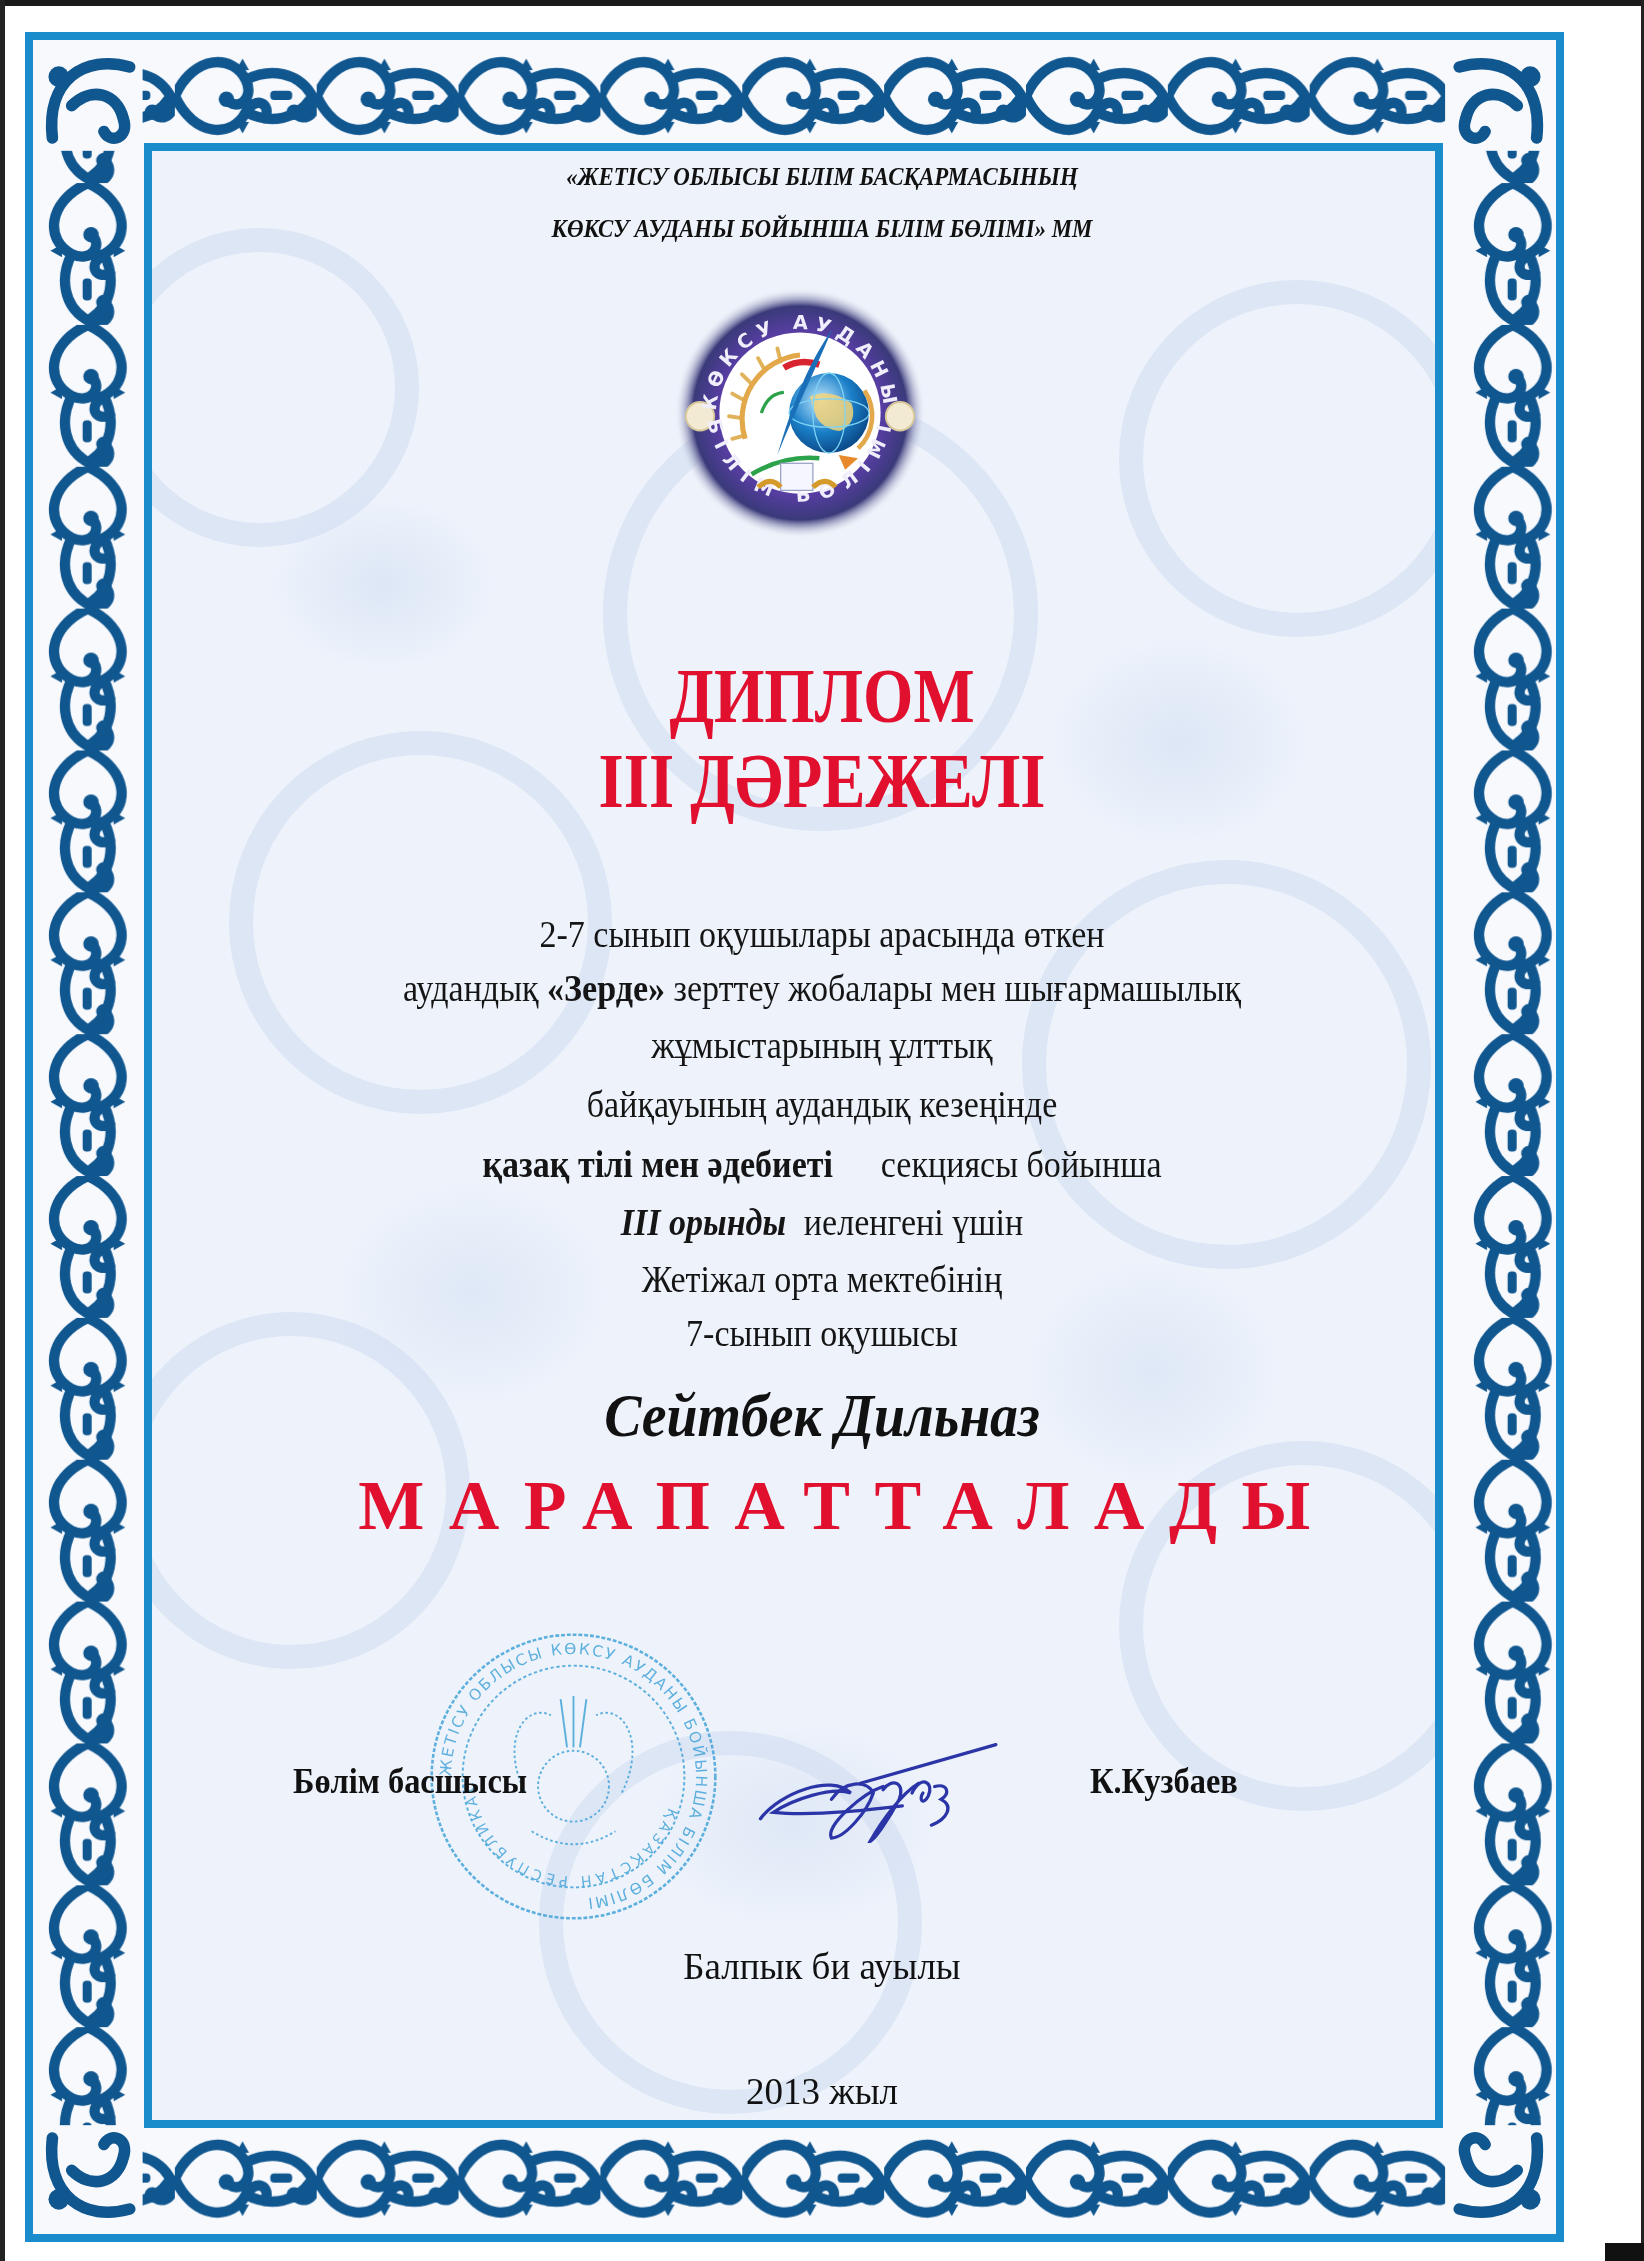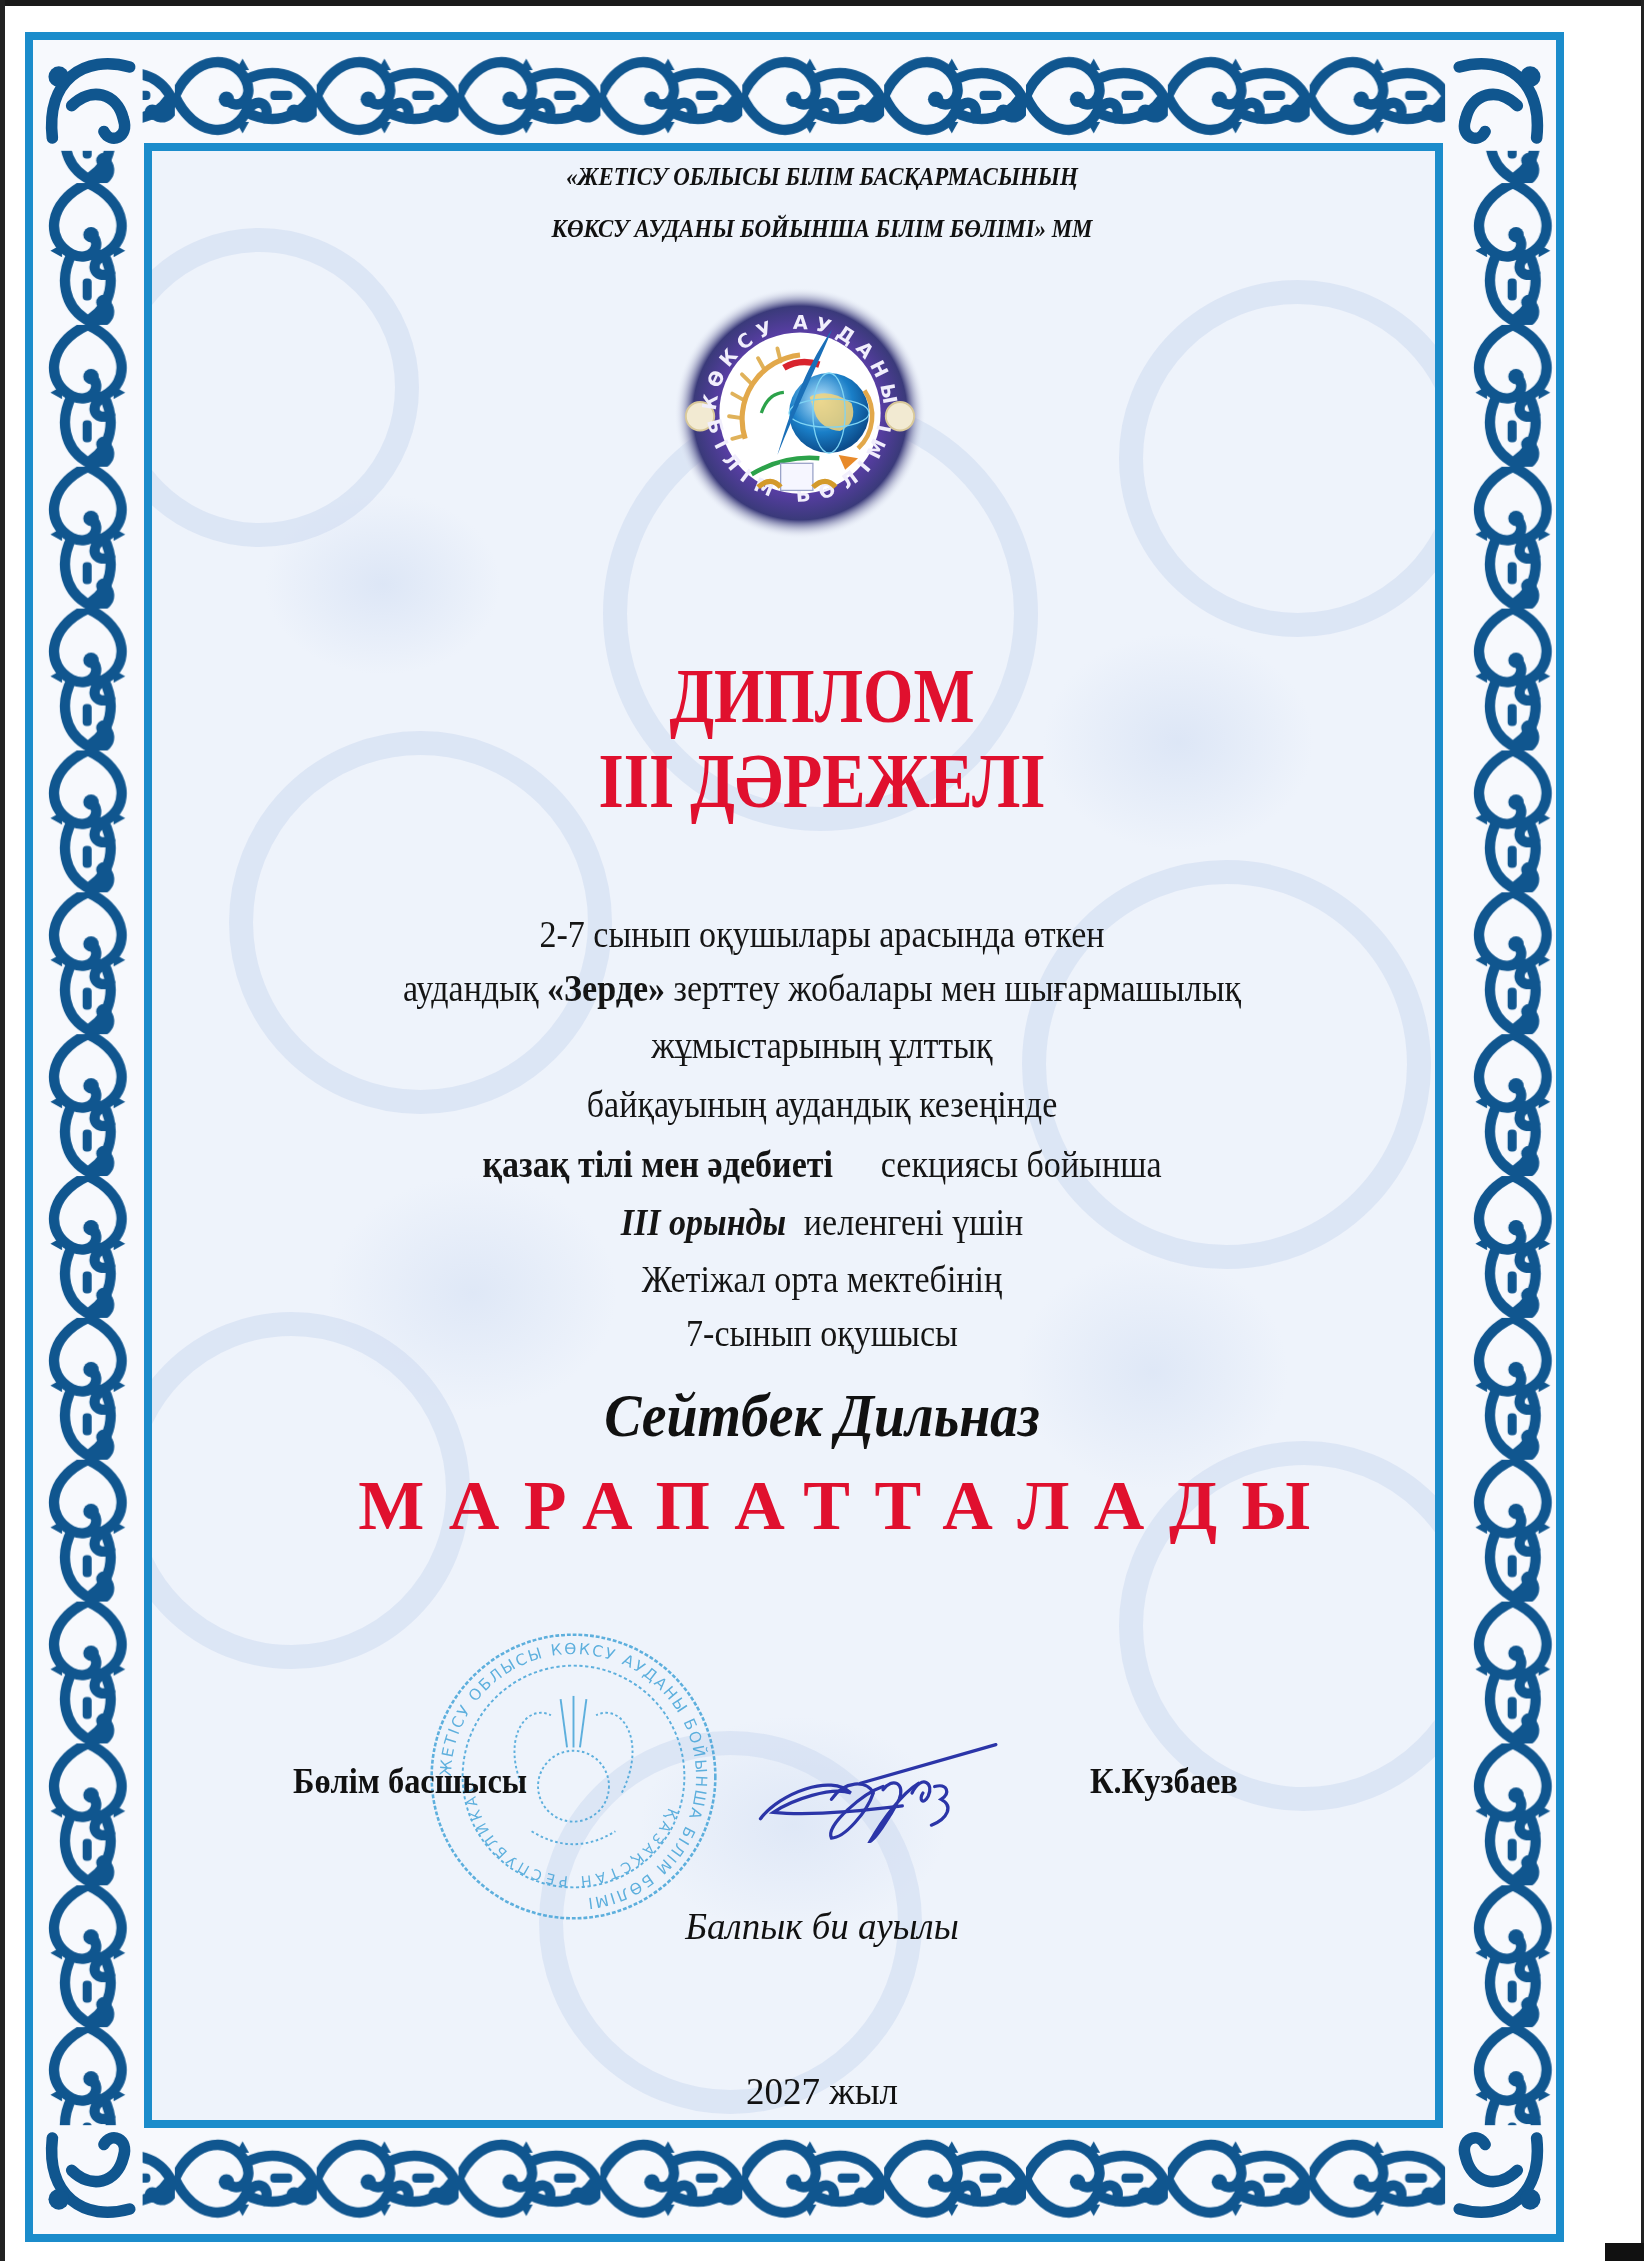--- a/index.html
+++ b/index.html
@@ -233,15 +233,15 @@
   <g fill="none" stroke="#2b35a8" stroke-width="5" stroke-linecap="round">
     <path d="M10 150 C 40 110, 120 80, 150 110 C 120 100, 60 120, 30 140 C 80 145, 150 140, 230 130"></path>
     <path d="M120 120 C 140 90, 175 90, 185 110 C 175 140, 140 180, 120 180 C 110 160, 170 110, 200 100"></path>
     <path d="M200 105 C 215 85, 235 95, 225 120 C 210 150, 185 185, 180 185 C 200 150, 230 110, 255 95"></path>
     <path d="M245 110 C 260 80, 280 95, 270 115 C 262 130, 255 120, 262 110 M280 100 C 300 95, 305 110, 290 120 C 310 130, 300 150, 275 160"></path>
     <path d="M165 95 L 375 35"></path>
   </g>
 </svg>
 <div class="sig-label" style="left:1090px;top:1760px;">К.Кузбаев</div>
 
-<div class="abs-center footer-line" style="top:1908px;font-style:italic;">Балпык би ауылы</div>
-<div class="abs-center footer-line" style="top:2073px;">2027 жыл</div>
+<div class="abs-center footer-line" style="top:1948px;">Балпык би ауылы</div>
+<div class="abs-center footer-line" style="top:2073px;">2013 жыл</div>
 
 
 </body></html>

